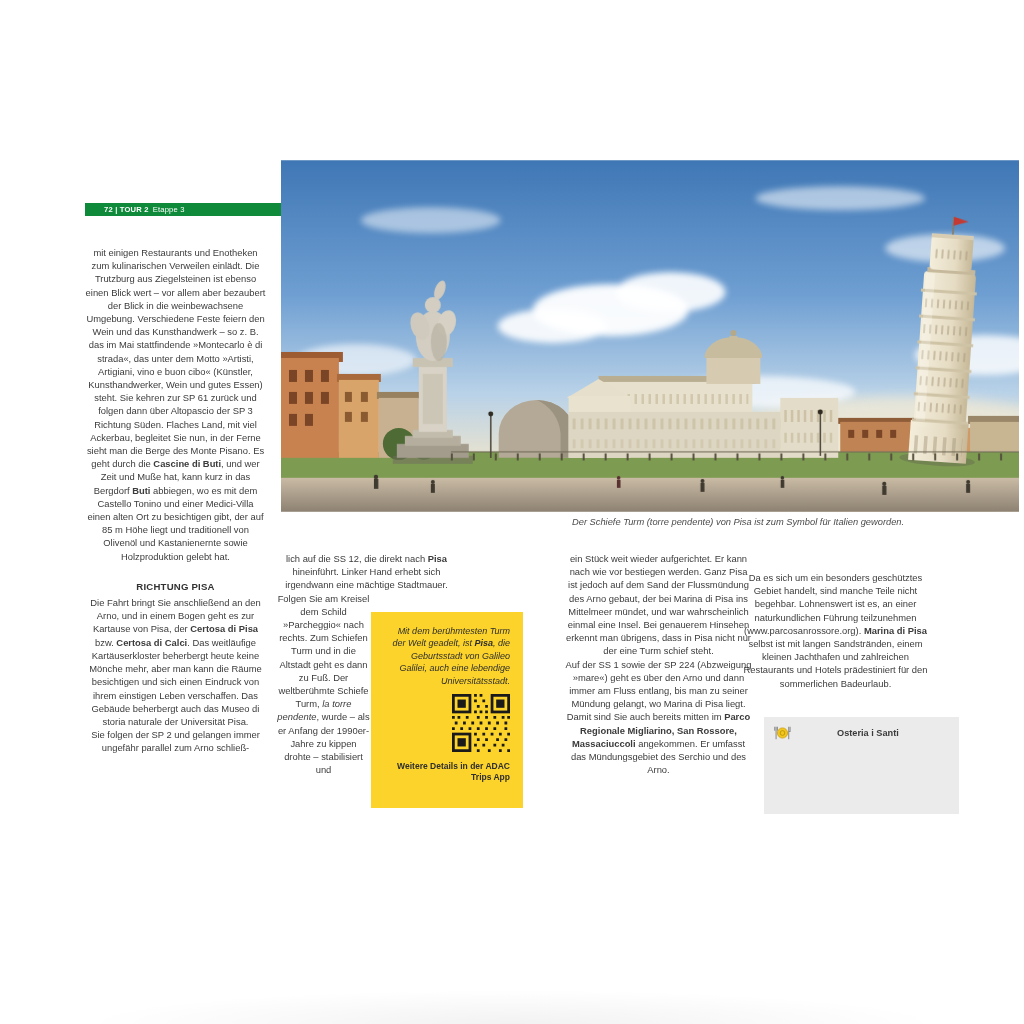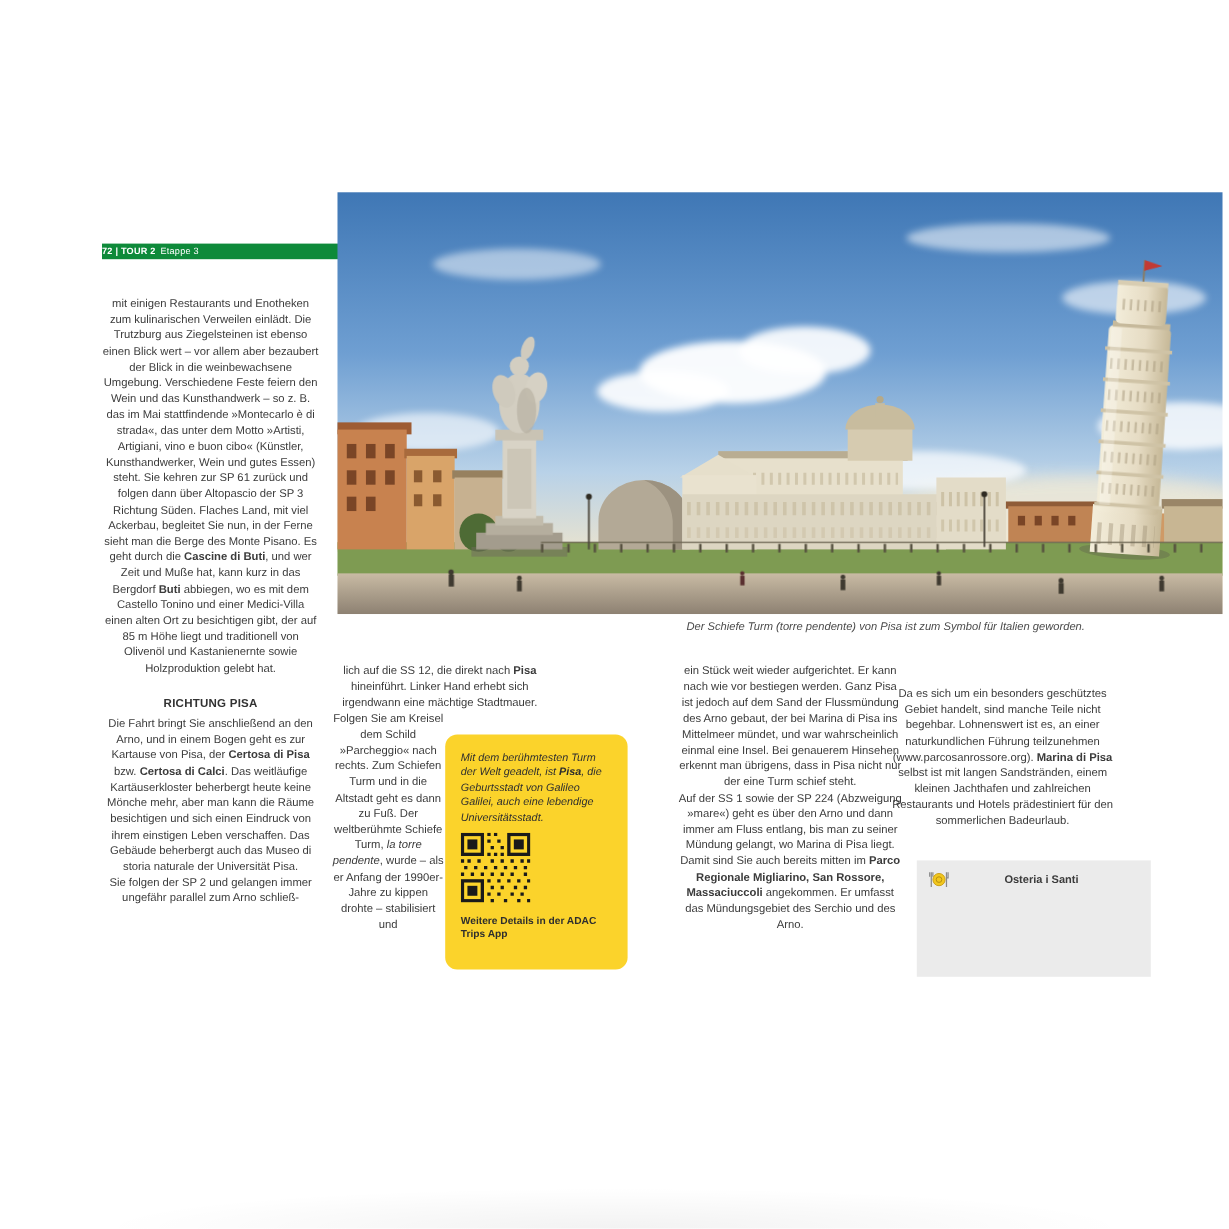--- a/index.html
+++ b/index.html
@@ -8,21 +8,21 @@
     font-family:"Liberation Sans","DejaVu Sans",sans-serif;color:#3b3b3b;
     overflow:hidden;
   }
   .b{font-weight:700}
   .i{font-style:italic}
 
   
   .header-bar{
     position:absolute;left:85px;top:203px;width:198px;height:13px;
     background:#0e8a3a;color:#ffffff;display:flex;align-items:center;
-    padding-left:0;box-sizing:border-box;font-size:7.6px;letter-spacing:.2px;
+    padding-left:19px;box-sizing:border-box;font-size:7.6px;letter-spacing:.2px;
   }
   .header-bar .hb-bold{font-weight:700;margin-right:4px;}
 
   
   .photo{position:absolute;left:281px;top:160px;width:738px;height:352px;overflow:hidden;}
   .photo svg{display:block;}
 
   .caption{
     position:absolute;left:572px;top:517px;width:440px;
     font-size:9.3px;font-style:italic;color:#4c4c4c;
@@ -39,22 +39,21 @@
   .col4{left:737px;width:197px;margin-top:19px;}
   .col h3{
     margin:17px 0 3px 0;font-size:9.6px;letter-spacing:.2px;
     font-weight:700;color:#323232;
   }
 
   
   .infobox{
     position:absolute;left:371px;top:612px;width:152px;height:196px;
     background:#fbd32b;box-sizing:border-box;padding:13px 13px 10px 13px;
-    text-align:left;
-    border-radius:10px;
+    text-align:right;
   }
   .ib-text{margin:0;font-size:9px;line-height:12.4px;font-style:italic;color:#2e2e2e;}
   .ib-qr{margin-top:7px;}
   .ib-footer{margin:5px 0 0 0;font-size:8.5px;line-height:10.8px;font-weight:700;color:#2e2e2e;}
 
   
   .poi-box{
     position:absolute;left:764px;top:717px;width:195px;min-height:97px;
     background:#ebebeb;box-sizing:border-box;padding:9px 10px 9px 10px;
   }

